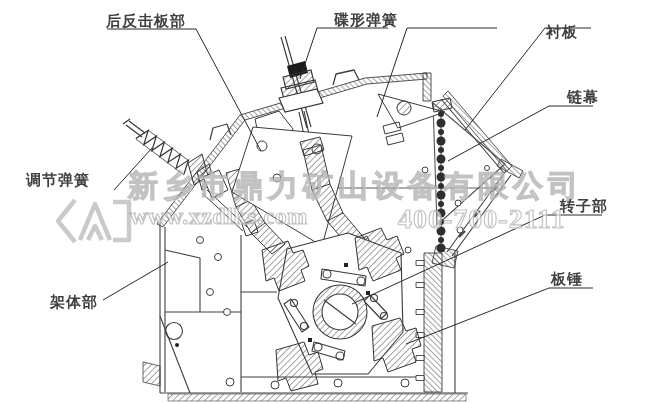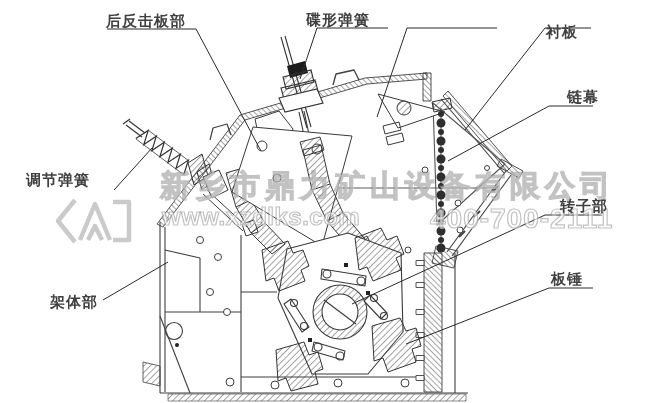--- a/index.html
+++ b/index.html
@@ -7,26 +7,25 @@
     position:relative;width:650px;height:403px;background:#ffffff;
     overflow:hidden;font-family:"Liberation Sans",sans-serif;
   }
   .stage svg{position:absolute;left:0;top:0;}
   .lbl{
     position:absolute;font-family:"Liberation Serif","DejaVu Serif",serif;
     font-size:15px;line-height:1.1;color:#404040;letter-spacing:1px;
     font-weight:600;white-space:nowrap;
   }
   .wm{
-    position:absolute;font-family:Liberation Sans, sans-serif;
+    position:absolute;font-family:Liberation Serif, serif;
     font-weight:bold;white-space:nowrap;
     color:rgba(255,255,255,0.30);
     -webkit-text-stroke:1.2px rgba(128,128,128,0.48);
     text-shadow:1px 1px 0 rgba(255,255,255,0.55);
-    margin-left:32px;
   }
   .wm-company{left:128px;top:166px;font-size:30px;letter-spacing:5px;}
   .wm-site{left:130px;top:203px;font-size:24px;letter-spacing:0.5px;}
   .wm-phone{left:398px;top:203px;font-size:28px;letter-spacing:1px;text-align:right;}
 </style>
 </head>
 <body>
 
 <div class="stage">
 
@@ -235,21 +234,21 @@
     <path d="M114,190 L152,148"></path>
     <path d="M103,300 L168,262"></path>
   </g>
 </svg>
 
 <div class="wm wm-company">新乡市鼎力矿山设备有限公司</div>
 <div class="wm wm-site">www.xzdlks.com</div>
 <div class="wm wm-phone">400-700-2111</div>
 
 <div class="lbl" style="left:106px;top:13px">后反击板部</div>
-<div class="lbl" style="left:306px;top:12px">碟形弹簧</div>
+<div class="lbl" style="left:334px;top:12px">碟形弹簧</div>
 <div class="lbl" style="left:546px;top:24px">衬板</div>
 <div class="lbl" style="left:567px;top:89px">链幕</div>
 <div class="lbl" style="left:560px;top:198px">转子部</div>
 <div class="lbl" style="left:551px;top:271px">板锤</div>
 <div class="lbl" style="left:26px;top:172px">调节弹簧</div>
 <div class="lbl" style="left:50px;top:294px">架体部</div>
 
 </div>
 
 </body></html>

